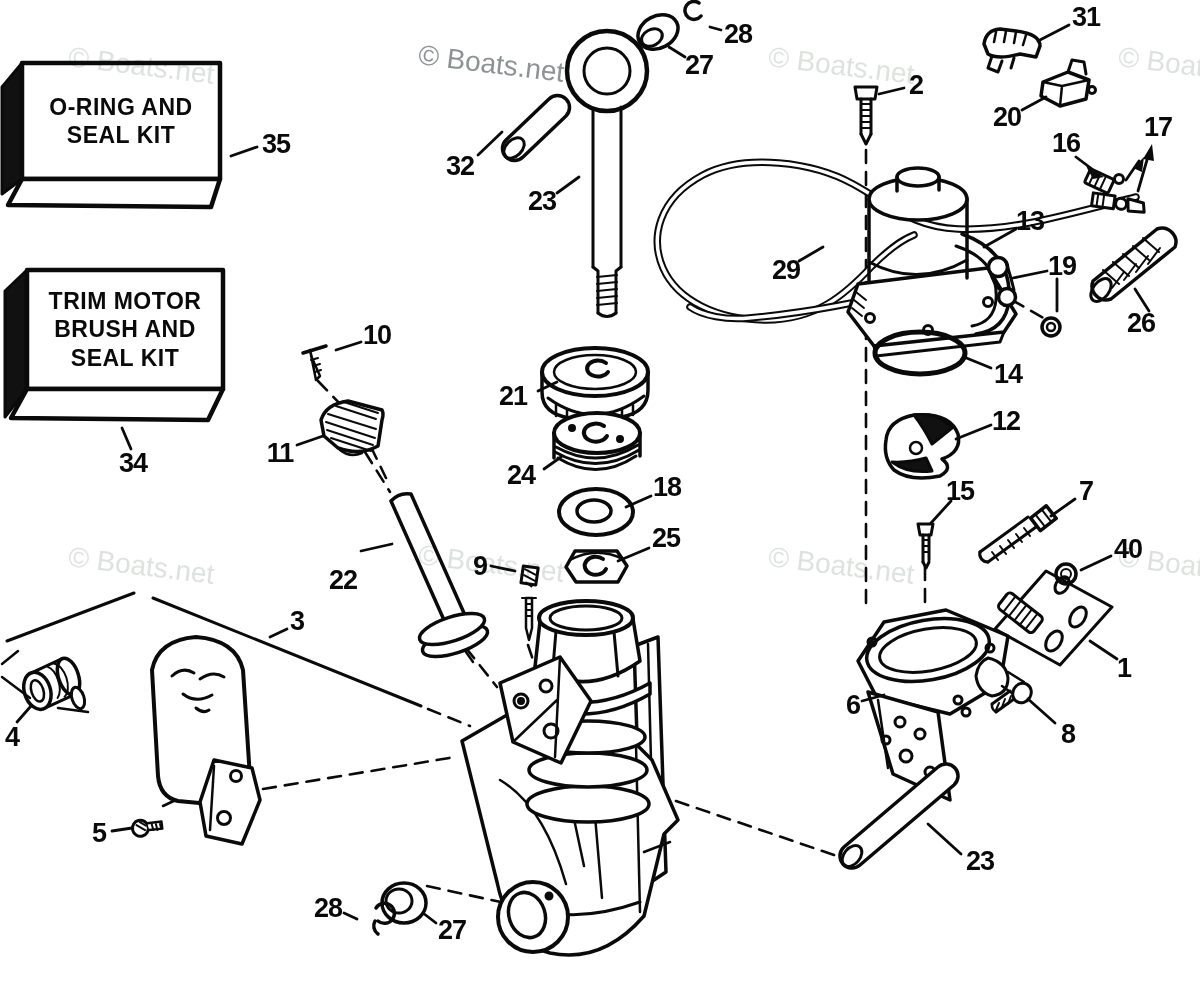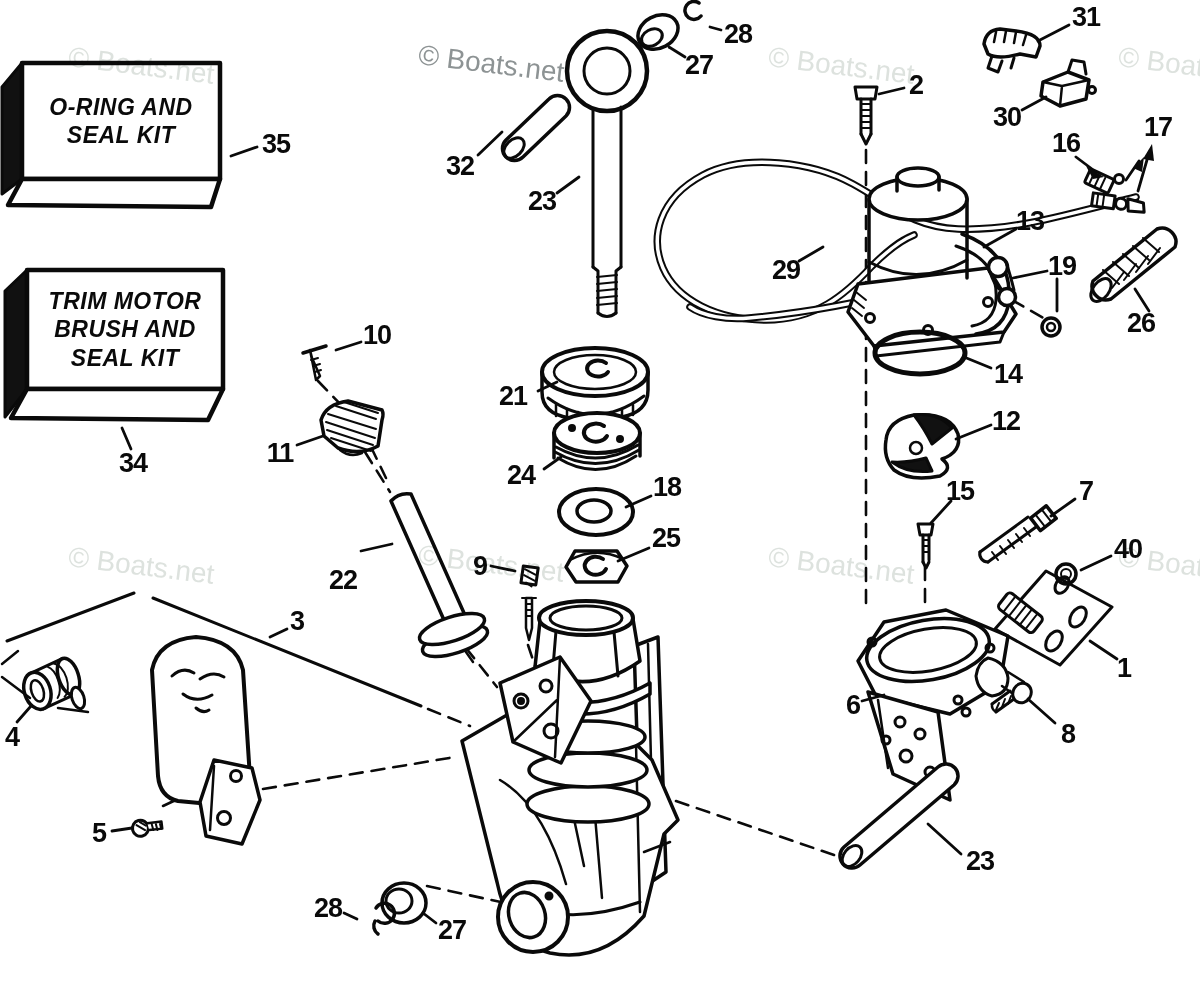--- a/index.html
+++ b/index.html
@@ -4,21 +4,21 @@
 <style>
   html,body{margin:0;padding:0}
   body{
     width:1200px;height:986px;position:relative;overflow:hidden;
     background:#fff;font-family:"Liberation Sans",sans-serif;
   }
   #art{position:absolute;left:0;top:0;z-index:2}
   .kit{
     position:absolute;z-index:3;display:flex;flex-direction:column;
     align-items:center;justify-content:center;text-align:center;
-    font-weight:bold;color:#0a0a0a;font-style:italic;
+    font-weight:bold;color:#0a0a0a;
   }
   .kit div{font-size:23px;line-height:1.22;letter-spacing:.5px;white-space:nowrap}
   .wm{
     position:absolute;z-index:6;white-space:nowrap;
     font-size:28px;color:#dde2de;transform:rotate(7deg);
     mix-blend-mode:multiply;pointer-events:none;
   }
   .wm-dark{color:#8d9394}
   .co{
     position:absolute;z-index:7;transform:translate(-50%,-50%);
@@ -453,21 +453,21 @@
 <div class="wm" style="left:1118px;top:50px">© Boats.net</div>
 <div class="wm" style="left:68px;top:550px">© Boats.net</div>
 <div class="wm" style="left:418px;top:548px">© Boats.net</div>
 <div class="wm" style="left:768px;top:550px">© Boats.net</div>
 <div class="wm" style="left:1118px;top:550px">© Boats.net</div>
 
 <div class="co" style="left:276px;top:144px">35</div>
 <div class="co" style="left:133px;top:463px">34</div>
 <div class="co" style="left:916px;top:85px">2</div>
 <div class="co" style="left:1086px;top:17px">31</div>
-<div class="co" style="left:1007px;top:117px">30</div>
+<div class="co" style="left:1007px;top:117px">20</div>
 <div class="co" style="left:1066px;top:143px">16</div>
 <div class="co" style="left:1158px;top:127px">17</div>
 <div class="co" style="left:1030px;top:221px">13</div>
 <div class="co" style="left:786px;top:270px">29</div>
 <div class="co" style="left:1062px;top:266px">19</div>
 <div class="co" style="left:1141px;top:323px">26</div>
 <div class="co" style="left:1008px;top:374px">14</div>
 <div class="co" style="left:1006px;top:421px">12</div>
 <div class="co" style="left:513px;top:396px">21</div>
 <div class="co" style="left:521px;top:475px">24</div>

